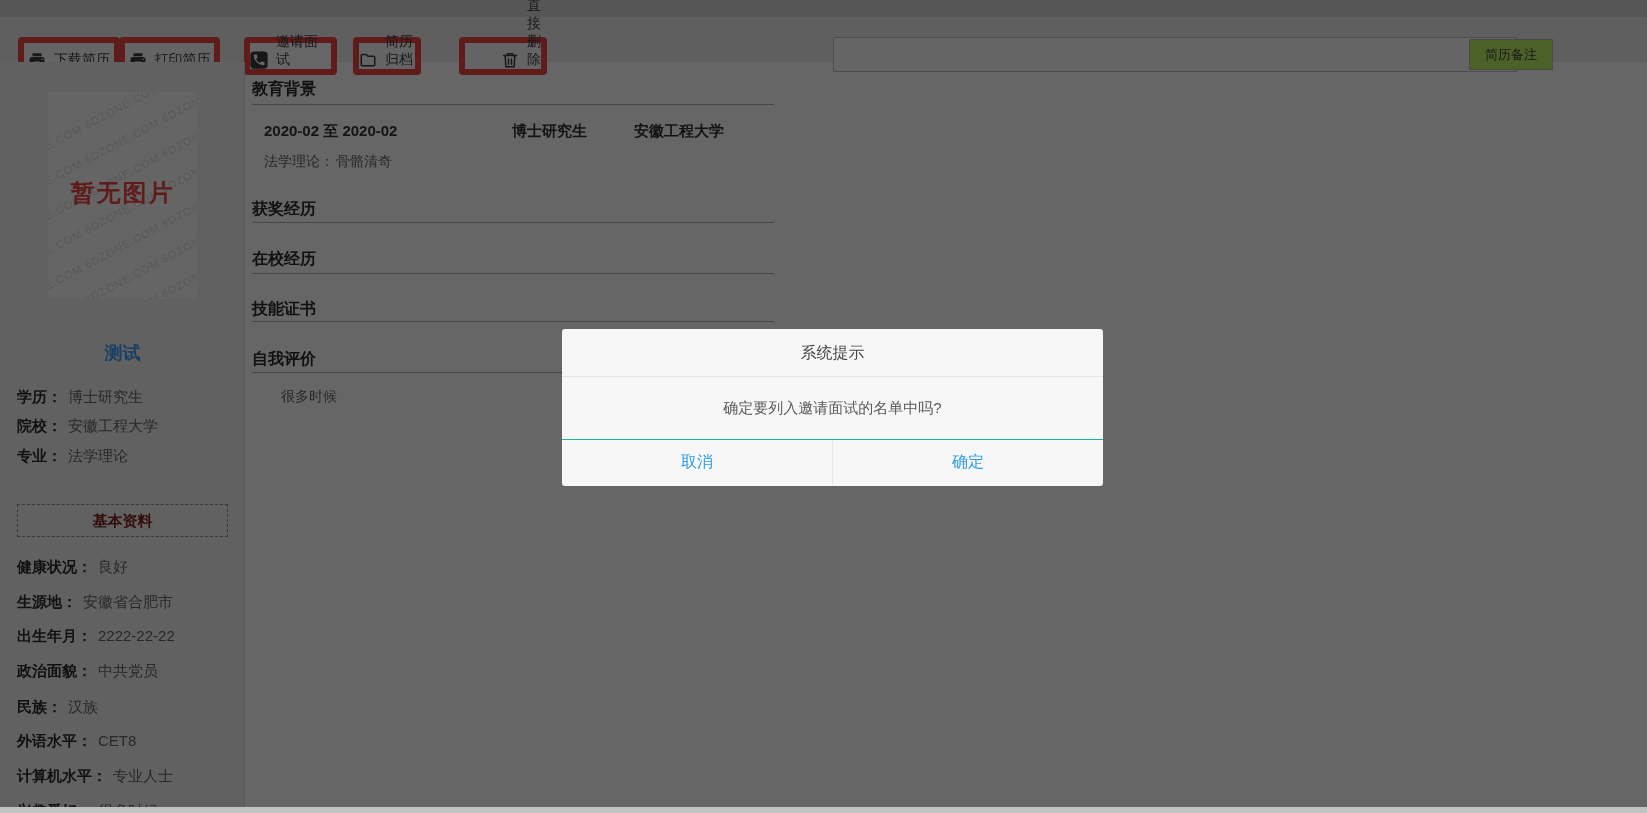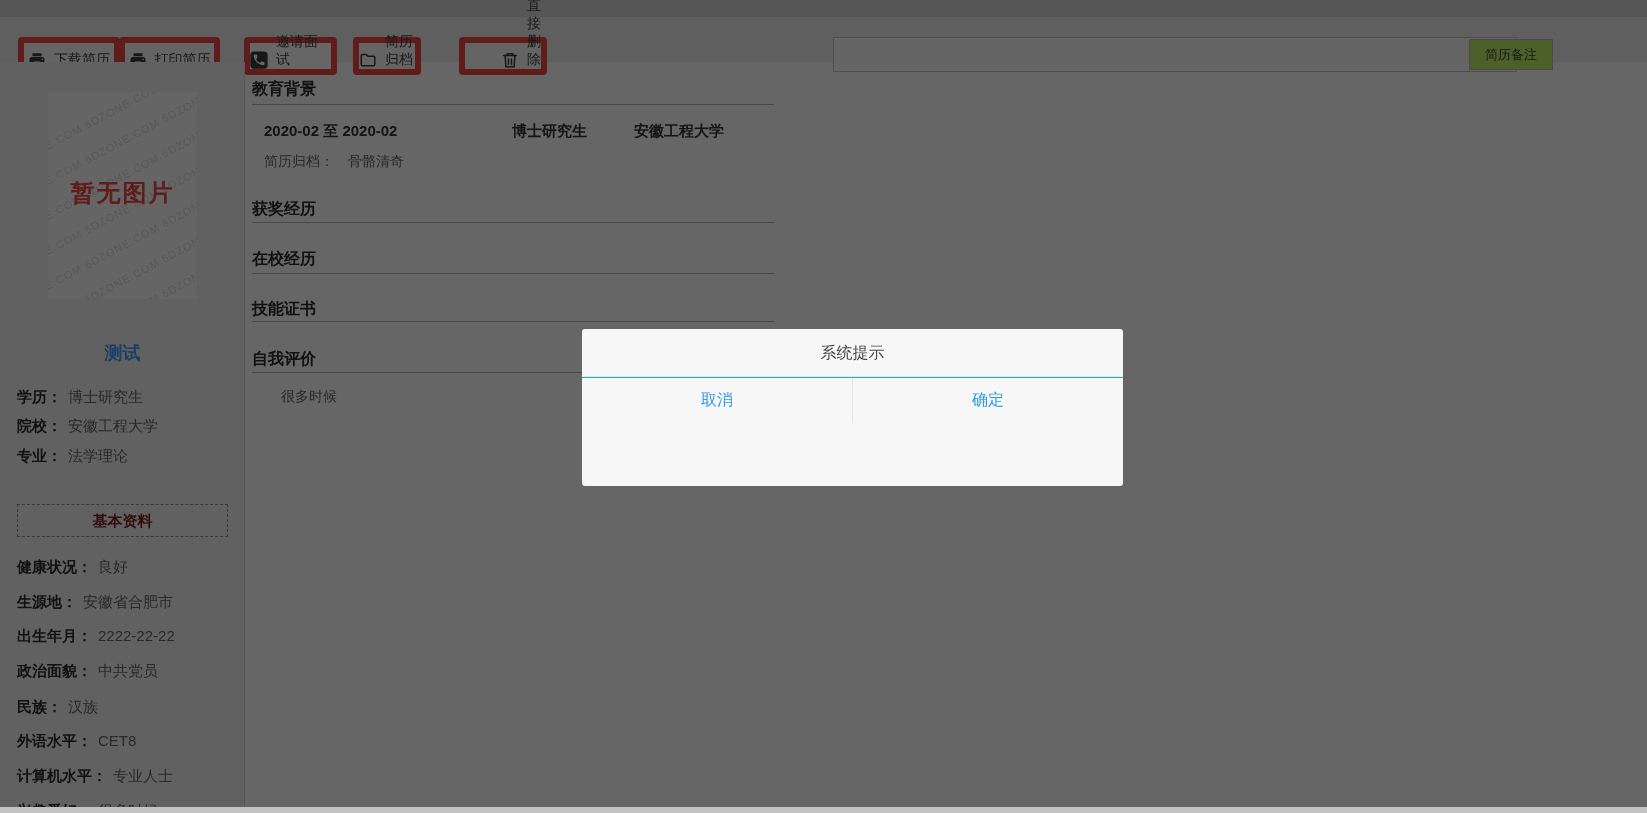--- a/index.html
+++ b/index.html
@@ -74,30 +74,30 @@
   }
   .sec-line { position:absolute; left:252px; width:522px; height:1px; background:#b3b3b3; }
   .t-sec0 { top:79px;  } .l-sec0 { top:104px; }
   .t-sec1 { top:199px; } .l-sec1 { top:222px; }
   .t-sec2 { top:249px; } .l-sec2 { top:273px; }
   .t-sec3 { top:299px; } .l-sec3 { top:321px; }
   .t-sec4 { top:349px; } .l-sec4 { top:372px; }
   .edu-span { position:absolute; top:122px; font-size:15px; font-weight:bold; color:#333; white-space:nowrap; }
   .edu-period { left:264px; } .edu-degree { left:512px; } .edu-school { left:634px; }
   .edu-course { position:absolute; left:264px; top:153px; font-size:14px; color:#666; }
-  .edu-course .val { margin-left:14px; }
+  .edu-course .val { margin-left:2px; }
   .self-content { position:absolute; left:281px; top:388px; font-size:14px; color:#666; }
   
   .overlay {
     position:absolute; left:0; top:0; width:1647px; height:813px;
     background:rgba(0,0,0,0.6); z-index:100;
   }
   .modal {
     position:absolute; left:562px; top:329px; width:541px; height:157px;
-    background:#f7f7f8; border-radius:3px; z-index:200; overflow:hidden;margin-left:20px;
+    background:#f7f7f8; border-radius:3px; z-index:200; overflow:hidden;
   }
   .modal-header {
     height:48px; line-height:48px; text-align:center; font-size:16px;
     color:#464646; border-bottom:1px solid #e6e6e8;
   }
   .modal-body {
     height:62px; display:flex; align-items:center; justify-content:center;
     font-size:15px; color:#5a5a5a;
   }
   .modal-footer { height:46px; display:flex; border-top:1px solid #14b8a6; }
@@ -218,39 +218,40 @@
 <div class="sb-row r-i7">
   <b>兴趣爱好：</b><span>很多时候</span>
 </div>
 
 <div class="sec-title t-sec0">教育背景</div>
 <div class="sec-line l-sec0"></div>
 <span class="edu-span edu-period">2020-02 至 2020-02</span>
 <span class="edu-span edu-degree">博士研究生</span>
 <span class="edu-span edu-school">安徽工程大学</span>
 <div class="edu-course">
-  <span>简历归档：</span><span class="val">骨骼清奇</span>
+  <span>法学理论：</span><span class="val">骨骼清奇</span>
 </div>
 
 <div class="sec-title t-sec1">获奖经历</div>
 <div class="sec-line l-sec1"></div>
 
 <div class="sec-title t-sec2">在校经历</div>
 <div class="sec-line l-sec2"></div>
 
 <div class="sec-title t-sec3">技能证书</div>
 <div class="sec-line l-sec3"></div>
 
 <div class="sec-title t-sec4">自我评价</div>
 <div class="sec-line l-sec4"></div>
 <div class="self-content">很多时候</div>
 
 <div class="overlay"></div>
 
 <div class="modal">
   <div class="modal-header">系统提示</div>
+  <div class="modal-body">确定要列入邀请面试的名单中吗?</div>
   <div class="modal-footer">
     <button class="modal-btn cancel">取消</button>
     <button class="modal-btn confirm">确定</button>
   </div>
 </div>
 
 <div class="h-scrollbar"></div>
 
 </body></html>

